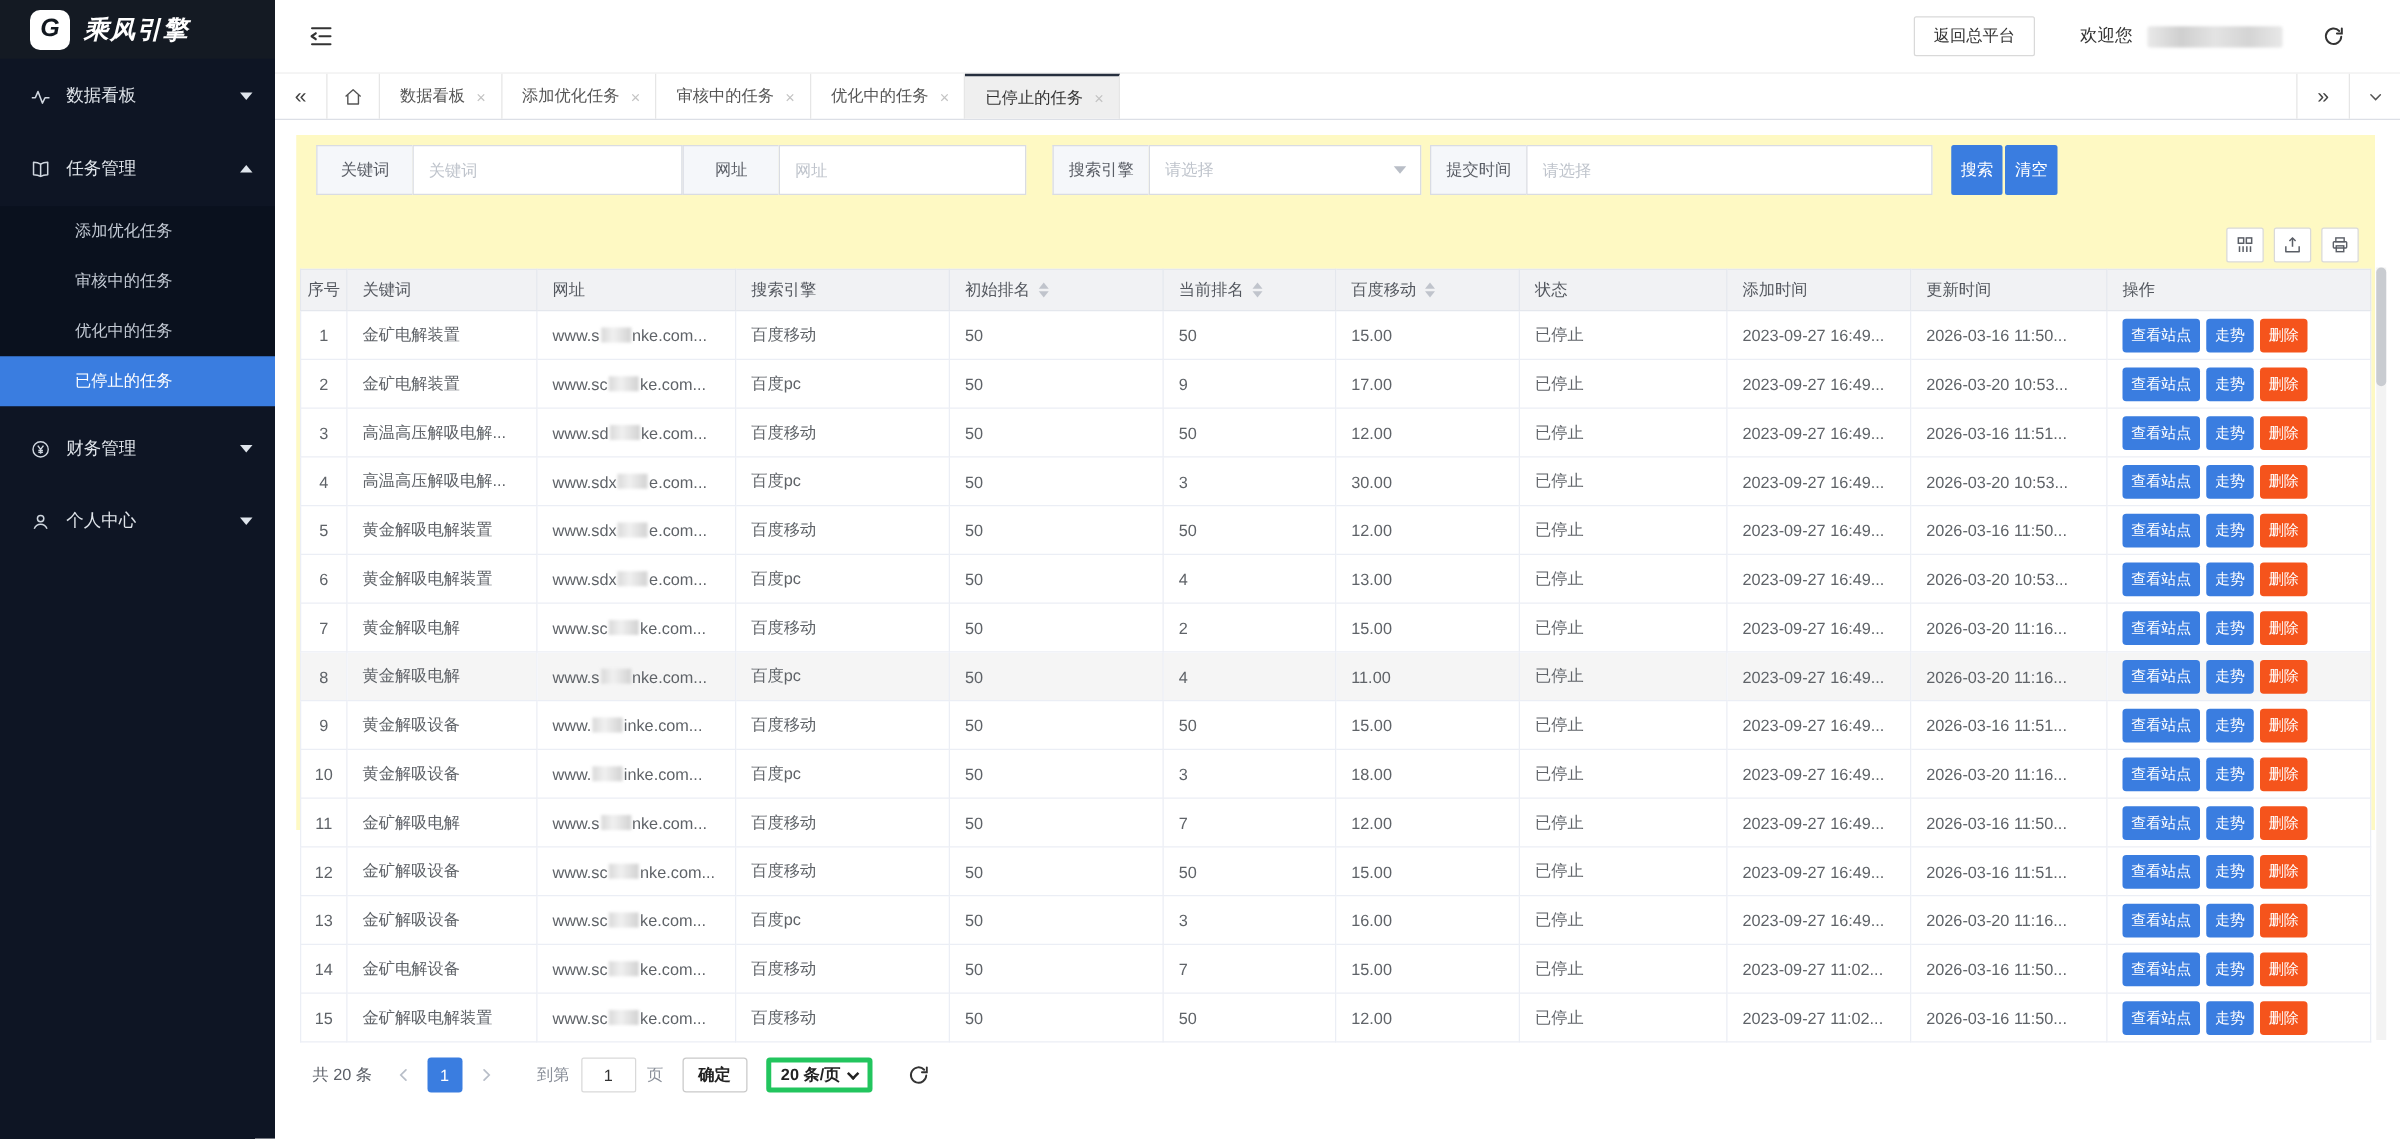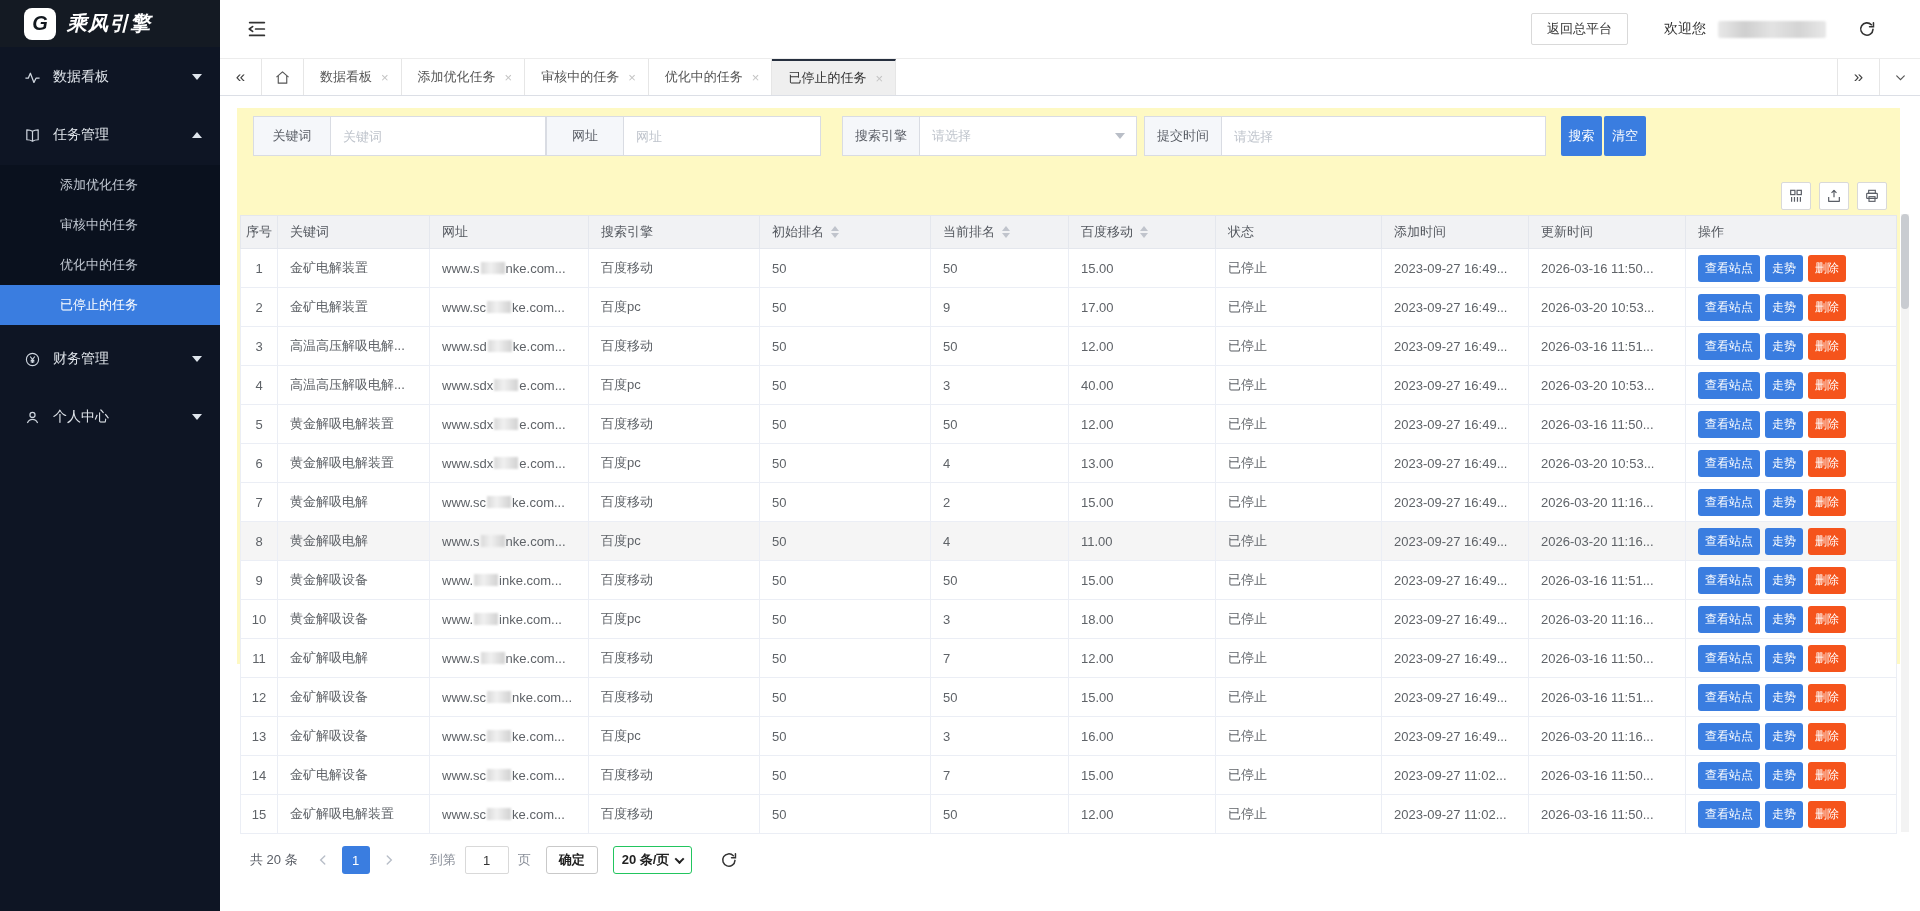--- a/index.html
+++ b/index.html
@@ -89,21 +89,21 @@
   
   .pagination { display:flex; align-items:center; margin:8px 0 0 10px; height:36px; color:#5a5e66; }
   .pg-total { font-size:13px; }
   .pg-arrow { margin-left:18px; width:14px; height:14px; display:inline-flex; color:#b8bec8; cursor:pointer; }
   .pg-page { margin-left:12px; width:28px; height:28px; background:#3a7de0; color:#fff; border-radius:3px; display:flex; align-items:center; justify-content:center; font-size:13px; cursor:pointer; }
   .pg-arrow.next { margin-left:12px; }
   .pg-goto { margin-left:34px; color:#8a8f99; }
   .pg-input { width:44px; height:28px; border:1px solid #d9d9d9; border-radius:2px; text-align:center; margin:0 9px; font-size:13px; color:#333; outline:none; background:#fff; font-family:inherit; }
   .pg-unit { color:#8a8f99; }
   .pg-confirm { margin-left:15px; width:52px; height:28px; background:#fff; border:1px solid #c9c9c9; border-radius:3px; font-weight:bold; font-size:13px; color:#222; cursor:pointer; font-family:Liberation Sans, sans-serif; }
-  .pg-size { margin-left:15px; min-width:78px; height:28px; background:#fff; border:1px solid #22c55e; border-radius:3px; display:flex; align-items:center; justify-content:center; gap:7px; font-size:13px; font-weight:bold; color:#222; cursor:pointer; padding:0 8px; }
+  .pg-size { margin-left:15px; min-width:78px; height:28px; background:#fff; border:4px solid #22c55e; border-radius:3px; display:flex; align-items:center; justify-content:center; gap:7px; font-size:13px; font-weight:bold; color:#222; cursor:pointer; padding:0 8px; }
   .pg-size .chev { width:7px; height:7px; border-right:2px solid #222; border-bottom:2px solid #222; transform:rotate(45deg) translate(-1px,-1px); }
   .pg-refresh { margin-left:28px; width:18px; height:18px; color:#333; cursor:pointer; display:inline-flex; }
 
   
   .v-scrollbar { position:absolute; left:1901px; top:214px; width:8px; height:618px; background:#f3f3f3; }
   .v-thumb { width:8px; height:95px; background:#c9ccd1; border-radius:4px; }
 </style>
 </head>
 <body>
 
@@ -370,21 +370,21 @@
               <td>2026-03-16 11:51...</td>
               <td><button class="abtn b">查看站点</button><button class="abtn b">走势</button><button class="abtn r">删除</button></td>
             </tr>
             <tr>
               <td class="tc">4</td>
               <td>高温高压解吸电解...</td>
               <td><span>www.sdx</span><span class="blur-url"></span><span>e.com...</span></td>
               <td>百度pc</td>
               <td>50</td>
               <td>3</td>
-              <td>40.00</td>
+              <td>30.00</td>
               <td>已停止</td>
               <td>2023-09-27 16:49...</td>
               <td>2026-03-20 10:53...</td>
               <td><button class="abtn b">查看站点</button><button class="abtn b">走势</button><button class="abtn r">删除</button></td>
             </tr>
             <tr>
               <td class="tc">5</td>
               <td>黄金解吸电解装置</td>
               <td><span>www.sdx</span><span class="blur-url"></span><span>e.com...</span></td>
               <td>百度移动</td>

